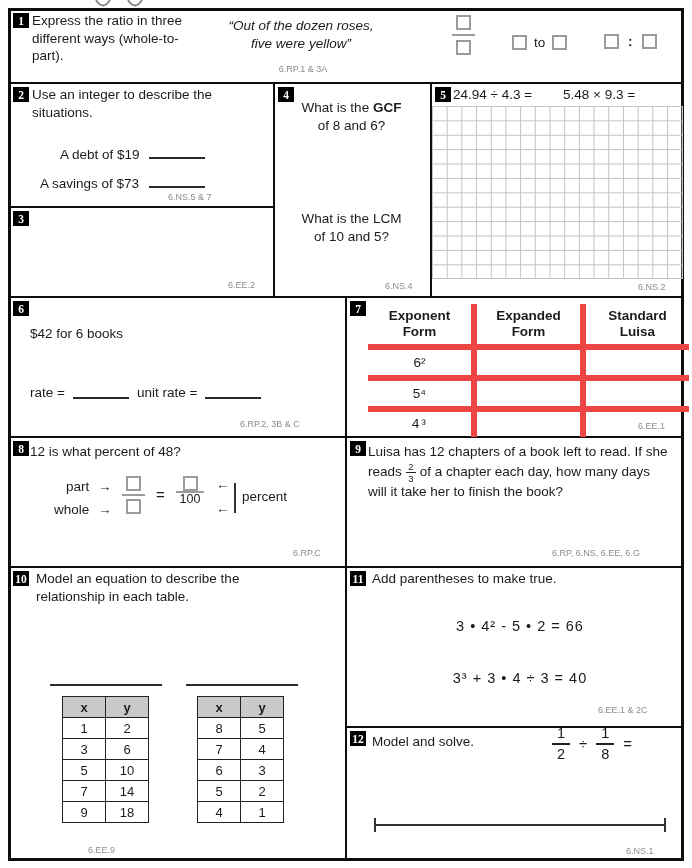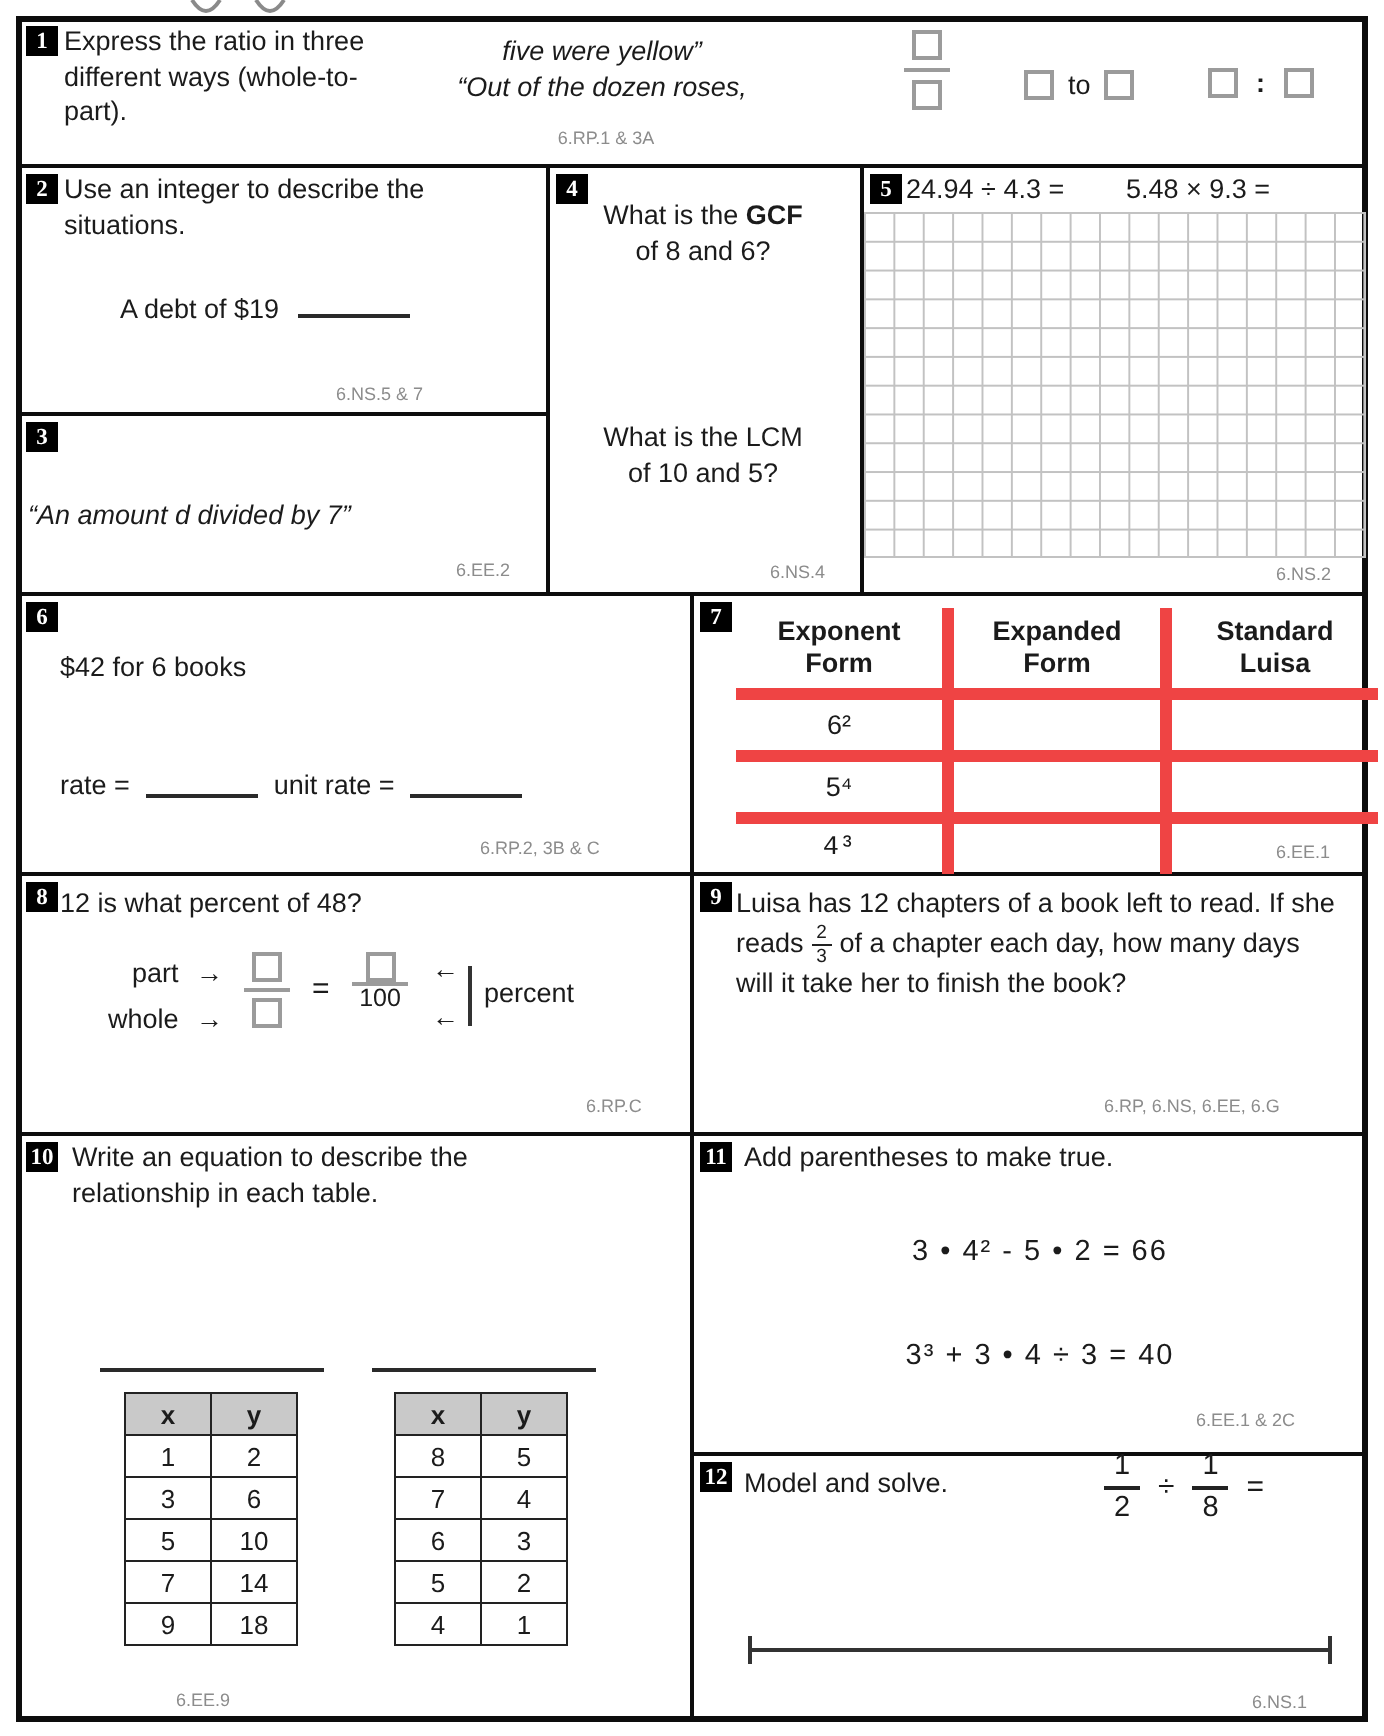--- a/index.html
+++ b/index.html
@@ -62,22 +62,22 @@
   <div class="line" style="left:8px;top:566px;width:676px;height:2px"></div>
   <div class="line" style="left:8px;top:206px;width:267px;height:2px"></div>
   <div class="line" style="left:273px;top:82px;width:2px;height:216px"></div>
   <div class="line" style="left:430px;top:82px;width:2px;height:216px"></div>
   <div class="line" style="left:345px;top:296px;width:2px;height:563px"></div>
   <div class="line" style="left:345px;top:726px;width:339px;height:2px"></div>
 
   <div class="badge" style="left:13px;top:13px">1</div>
   <div class="abs txt" style="left:32px;top:12px;width:178px">Express the ratio in three different ways (whole-to-part).</div>
   <div class="abs txt italic center" style="left:203px;top:17px;width:196px;line-height:18px">
+    <div>“Out of the dozen roses,</div>
     <div>five were yellow”</div>
-    <div>“Out of the dozen roses,</div>
   </div>
   <div class="abs std center" style="left:248px;top:64px;width:110px">6.RP.1 &amp; 3A</div>
   <div class="abs fracblank" style="left:452px;top:15px">
     <span class="box"></span>
     <span class="bar"></span>
     <span class="box"></span>
   </div>
   <div class="abs row" style="left:512px;top:34px;gap:7px">
     <span class="box"></span>
     <span class="txt">to</span>
@@ -88,24 +88,27 @@
     <span class="txt" style="font-weight:bold">:</span>
     <span class="box"></span>
   </div>
 
   <div class="badge" style="left:13px;top:87px">2</div>
   <div class="abs txt" style="left:32px;top:86px;width:188px">Use an integer to describe the situations.</div>
   <div class="abs txt" style="left:60px;top:146px">
     <span>A debt of $19</span>
     <span class="blank" style="margin-left:6px"></span>
   </div>
+  <div class="abs txt" style="left:40px;top:175px">
+    <span>A savings of $73</span>
+    <span class="blank" style="margin-left:6px"></span>
+  </div>
   <div class="abs std" style="left:168px;top:192px">6.NS.5 &amp; 7</div>
 
   <div class="badge" style="left:13px;top:211px">3</div>
-  <div class="abs txt italic" style="left:14px;top:249px">“An amount d divided by 7”</div>
   <div class="abs std" style="left:228px;top:280px">6.EE.2</div>
 
   <div class="badge" style="left:278px;top:87px">4</div>
   <div class="abs txt center" style="left:280px;top:99px;width:143px">
     <div>
       <span>What is the </span><span style="font-weight:bold">GCF</span>
     </div>
     <div>of 8 and 6?</div>
   </div>
   <div class="abs txt center" style="left:280px;top:210px;width:143px">
@@ -190,21 +193,21 @@
   <div class="abs txt" style="left:368px;top:443px;width:302px;line-height:18.5px">
     <span>Luisa has 12 chapters of a book left to read.  If she reads</span><span class="frac frac-sm">
         <span>2</span>
         <span class="bar2"></span>
         <span>3</span>
       </span><span>of a chapter each day, how many days will it take her to finish the book?</span>
   </div>
   <div class="abs std" style="left:552px;top:548px">6.RP, 6.NS, 6.EE, 6.G</div>
 
   <div class="badge" style="left:13px;top:571px">10</div>
-  <div class="abs txt" style="left:36px;top:570px;width:235px">Write an equation to describe the relationship in each table.</div>
+  <div class="abs txt" style="left:36px;top:570px;width:235px">Model an equation to describe the relationship in each table.</div>
   <div class="abs" style="left:50px;top:684px;width:112px;border-bottom:2px solid #2a2a2a"></div>
   <div class="abs" style="left:186px;top:684px;width:112px;border-bottom:2px solid #2a2a2a"></div>
   <table class="xy-table abs" style="left:62px;top:696px">
     <tbody>
         <tr>
       <th>x</th>
       <th>y</th>
     </tr>
     <tr>
           <td>1</td>

